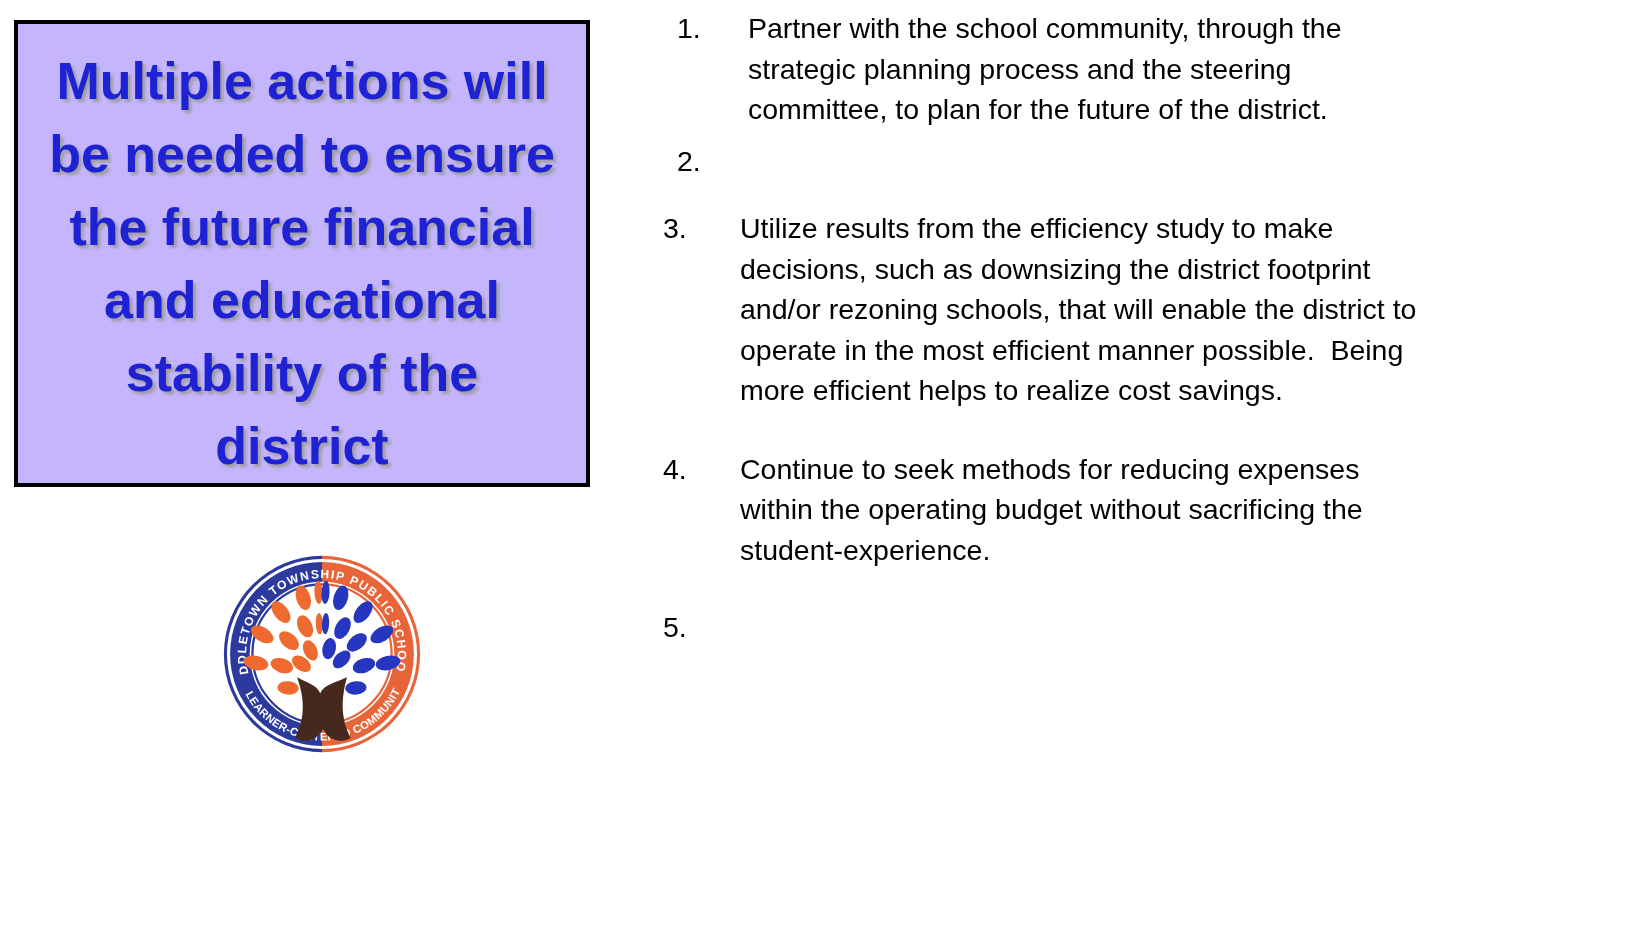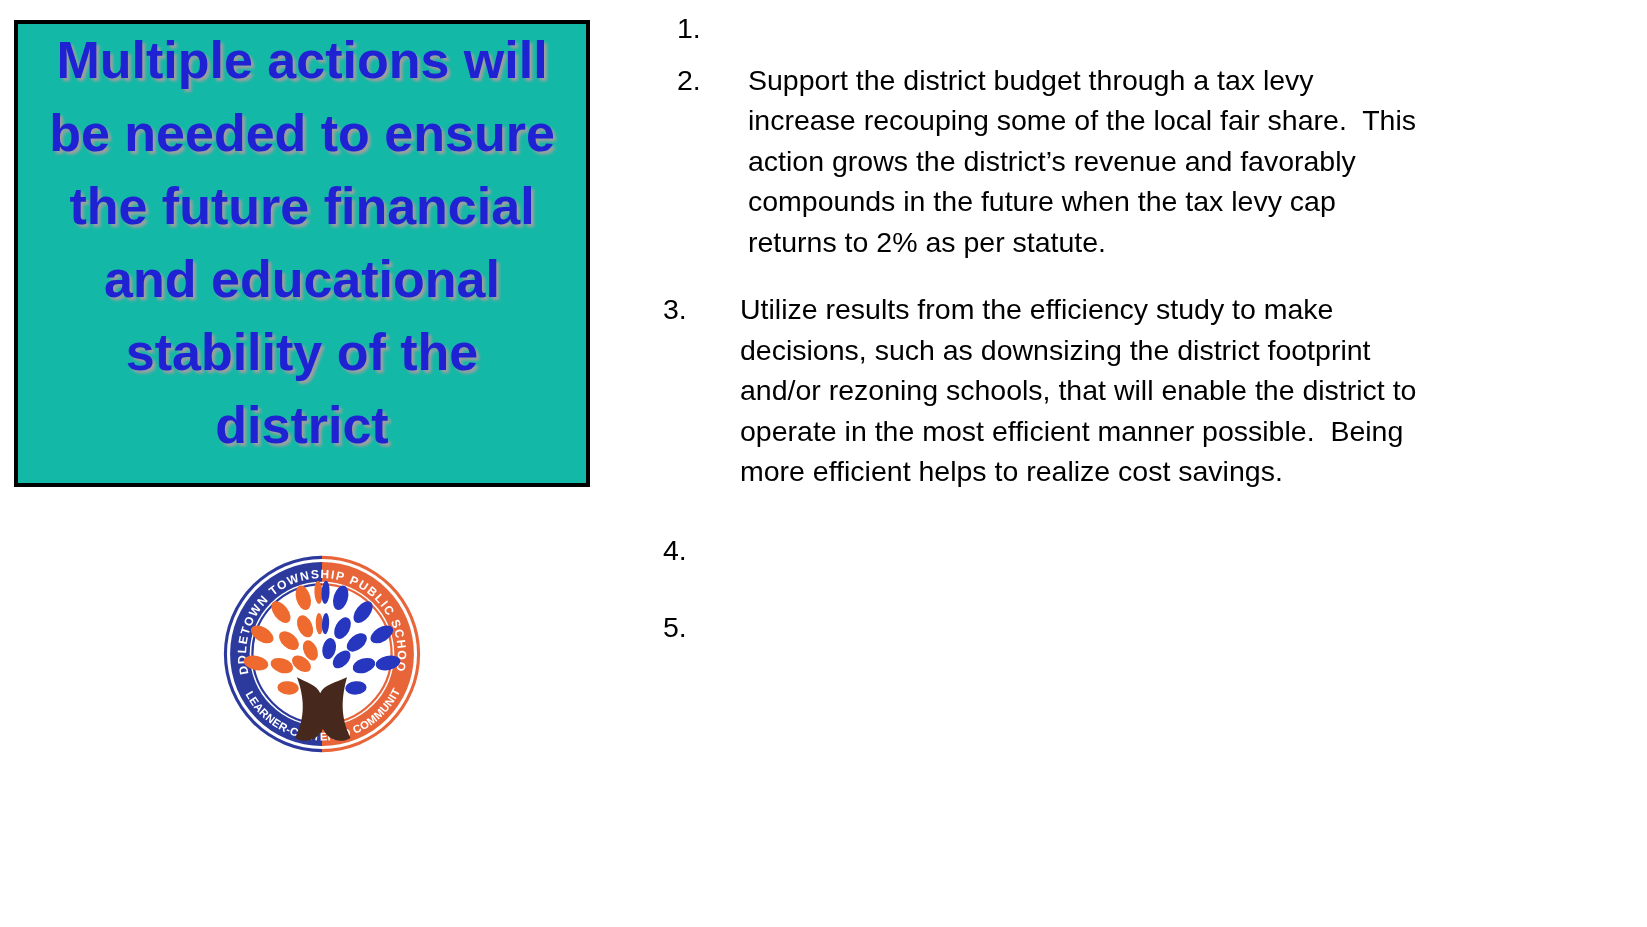--- a/index.html
+++ b/index.html
@@ -10,22 +10,22 @@
     position:relative;
     overflow:hidden;
   }
 
   
   .headline-box {
     position:absolute; left:14px; top:20px;
     width:576px; height:467px;
     border:4px solid #000;
     box-sizing:border-box;
-    background:#14b8a6;
-    display:flex; align-items:flex-start; justify-content:center;
+    background:#c4b5fd;
+    display:flex; align-items:flex-end; justify-content:center;
   }
   .headline {
     white-space:pre-line;
     text-align:center;
     font-size:52px;
     line-height:73px;
     font-weight:bold;
     color:#1e22d2;
     text-shadow:3px 3px 3px #9f9f9f;
   }
@@ -132,38 +132,39 @@
           <ellipse cx="92" cy="168" rx="7.5" ry="12" fill="#ee6a2e" transform="rotate(-85 92 168)"></ellipse>
           <ellipse cx="168" cy="168" rx="7.5" ry="12" fill="#2636bf" transform="rotate(85 168 168)"></ellipse>
         </g>
       </g>
     </svg>
   </div>
 
   <div class="actions">
     <div class="action g1">
       <span class="num">1.</span>
+      <span class="txt">Partner with the school community, through the
+strategic planning process and the steering
+committee, to plan for the future of the district.</span>
     </div>
     <div class="action g1 m-a">
       <span class="num">2.</span>
-      <span class="txt">Support the district budget through a tax levy
-increase recouping some of the local fair share.  This
-action grows the district’s revenue and favorably
-compounds in the future when the tax levy cap
-returns to 2% as per statute.</span>
     </div>
     <div class="action g2 m-b">
       <span class="num">3.</span>
       <span class="txt">Utilize results from the efficiency study to make
 decisions, such as downsizing the district footprint
 and/or rezoning schools, that will enable the district to
 operate in the most efficient manner possible.  Being
 more efficient helps to realize cost savings.</span>
     </div>
     <div class="action g2 m-c">
       <span class="num">4.</span>
+      <span class="txt">Continue to seek methods for reducing expenses
+within the operating budget without sacrificing the
+student-experience.</span>
     </div>
     <div class="action g2 m-d">
       <span class="num">5.</span>
     </div>
   </div>
 
 </div>
 
 </body></html>

